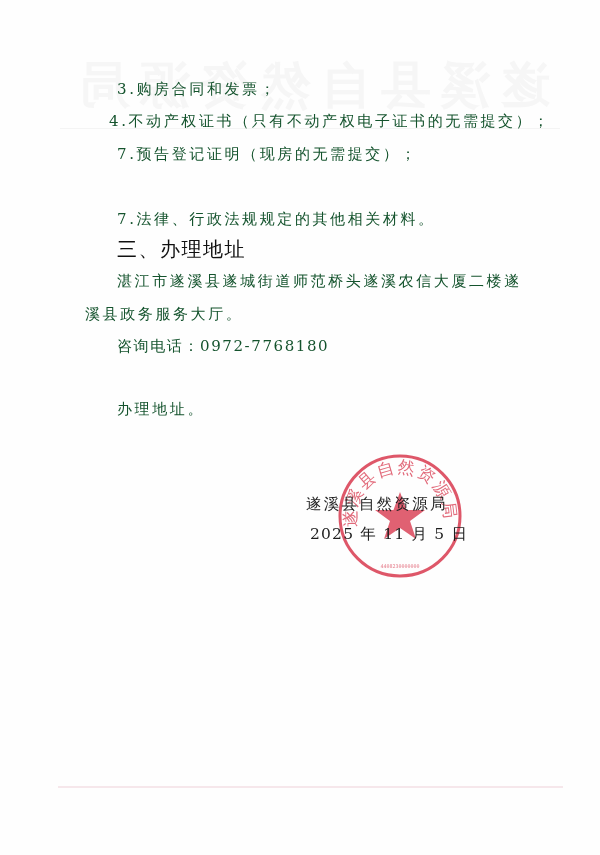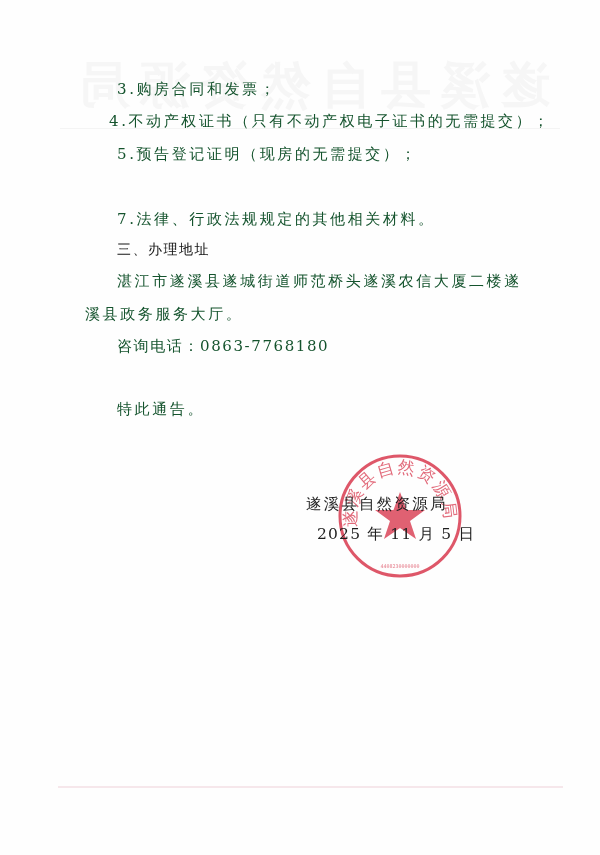--- a/index.html
+++ b/index.html
@@ -88,39 +88,39 @@
 <body>
 
 <div class="page">
 
   <div class="ghost-header">遂溪县自然资源局</div>
   <div class="ghost-rule" style="top:128px;"></div>
   <div class="ghost-red-rule"></div>
 
   <div class="line" style="left:117px; top:79px;">3.购房合同和发票；</div>
   <div class="line" style="left:109px; top:111px;">4.不动产权证书（只有不动产权电子证书的无需提交）；</div>
-  <div class="line" style="left:117px; top:144px;">5.预告登记证明（现房的无需提交）；</div>
+  <div class="line" style="left:117px; top:144px;">7.预告登记证明（现房的无需提交）；</div>
   <div class="line" style="left:117px; top:209px;">7.法律、行政法规规定的其他相关材料。</div>
 
-  <div class="line heading" style="left:117px; top:239px; font-size:14px;">三、办理地址</div>
+  <div class="line heading" style="left:117px; top:239px; font-size:20px;">三、办理地址</div>
 
   <div class="line" style="left:117px; top:271px;">湛江市遂溪县遂城街道师范桥头遂溪农信大厦二楼遂</div>
   <div class="line" style="left:85px; top:304px;">溪县政务服务大厅。</div>
 
-  <div class="line" style="left:117px; top:336px; letter-spacing:1.6px;">咨询电话：0863-7768180</div>
-  <div class="line" style="left:117px; top:399px;">特此通告。</div>
+  <div class="line" style="left:117px; top:336px; letter-spacing:1.6px;">咨询电话：0972-7768180</div>
+  <div class="line" style="left:117px; top:399px;">办理地址。</div>
 
   <svg class="seal" viewBox="0 0 128 128">
     <defs>
       <path id="sealArc" d="M 22 78 A 44 44 0 1 1 106 78" fill="none"></path>
     </defs>
     <circle cx="64" cy="64" r="60" fill="none" stroke="#d8394f" stroke-width="3" opacity="0.85"></circle>
     <polygon points="64,40 70.5,58 89,58 74,69 80,87 64,76 48,87 54,69 39,58 57.5,58" fill="#d8394f" opacity="0.8"></polygon>
     <text font-size="17" fill="#d8394f" opacity="0.75" font-family="DejaVu Serif, serif" letter-spacing="2">
       <textPath href="#sealArc" startOffset="2%">遂溪县自然资源局</textPath>
     </text>
     <text x="64" y="116" text-anchor="middle" font-size="5" fill="#d8394f" opacity="0.7" font-family="DejaVu Sans Mono, monospace">4408230000000</text>
   </svg>
 
   <div class="signature" style="left:306px; top:494px;">遂溪县自然资源局</div>
-  <div class="signature" style="left:310px; top:524px; letter-spacing:1.2px;margin-left:7px;">2025 年 11 月 5 日</div>
+  <div class="signature" style="left:310px; top:524px; letter-spacing:1.2px;">2025 年 11 月 5 日</div>
 
 </div>
 
 </body></html>

